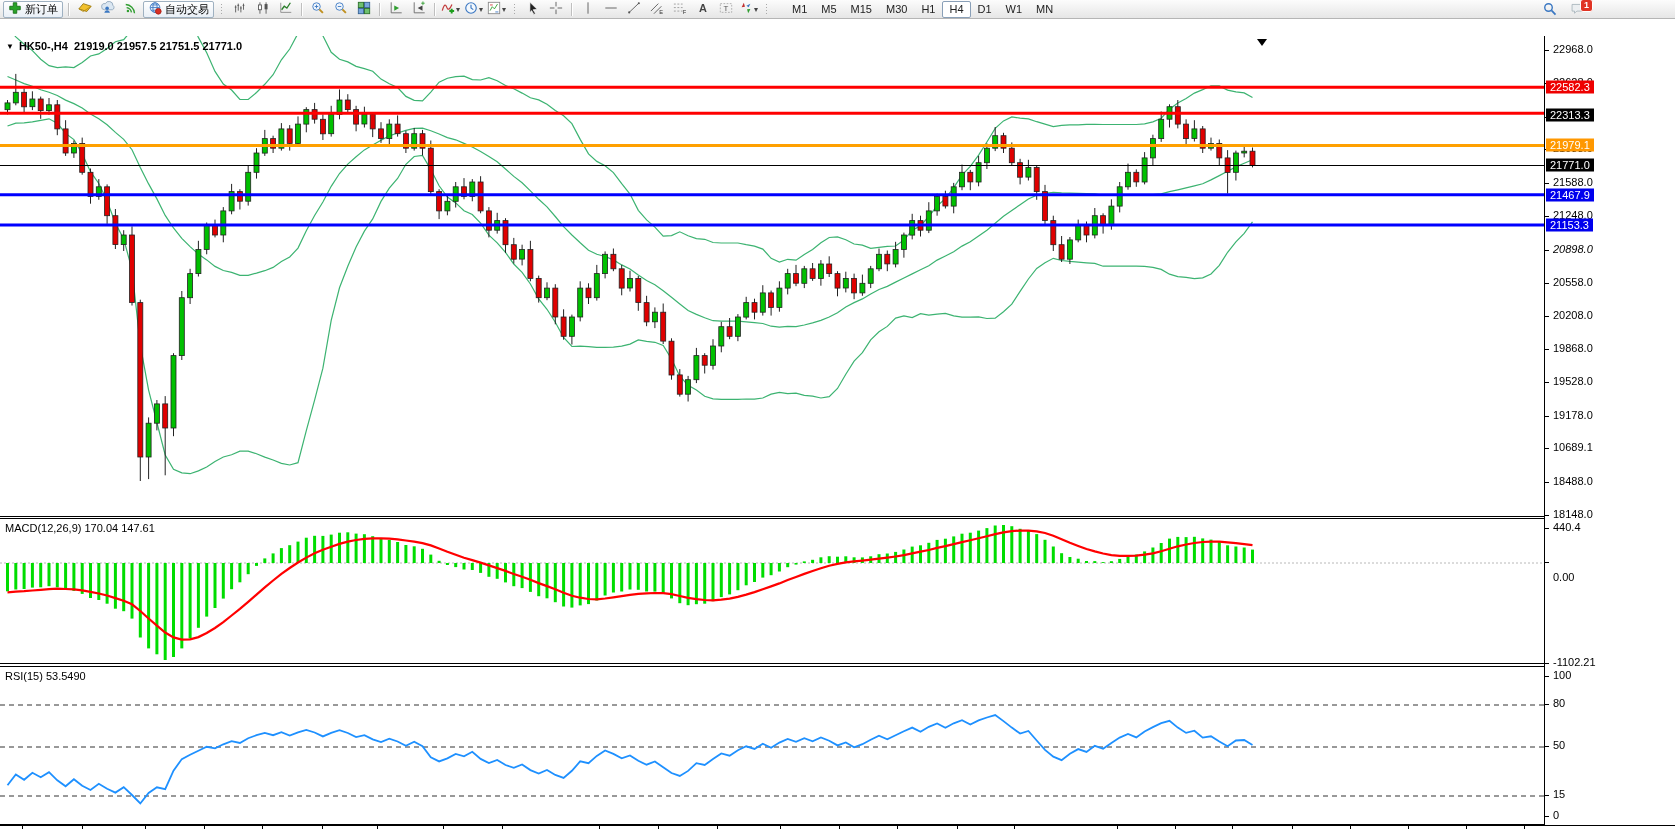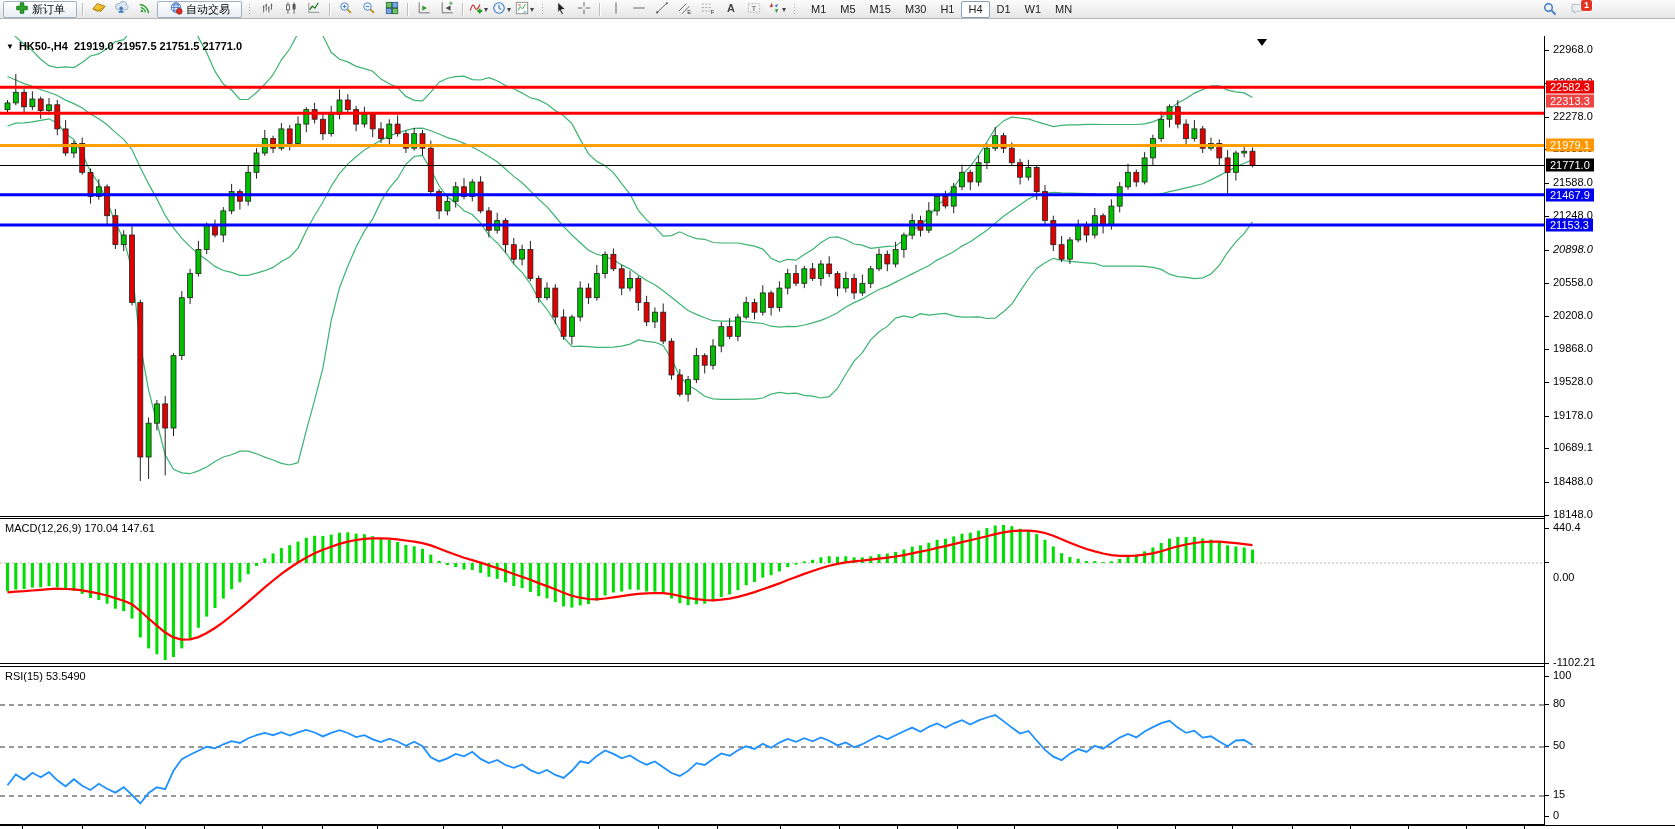--- a/index.html
+++ b/index.html
@@ -1,25 +1,25 @@
 <!DOCTYPE html>
 <html><head>
 <meta charset="utf-8">
 <style>
 html,body{margin:0;padding:0}
 body{width:1675px;height:829px;background:#ececec;font-family:"Liberation Sans",sans-serif;font-size:11px;color:#000;position:relative;overflow:hidden}
 #toolbar{position:absolute;top:0;left:0;width:1675px;height:18px;background:linear-gradient(#fcfcfc,#e6e6e6);border-bottom:1px solid #b5b5b5;display:flex;align-items:center;z-index:30}
 #tb-items{display:flex;align-items:center;height:18px;padding-left:2px}
-.tb-btn{display:inline-flex;align-items:flex-end;gap:3px;height:15px;padding:0 11px;border:1px solid #9fb1c1;background:linear-gradient(#ffffff,#e9eff6);border-radius:2px;margin:0 1px;white-space:nowrap}
+.tb-btn{display:inline-flex;align-items:flex-end;gap:3px;height:15px;padding:0 4px;border:1px solid #9fb1c1;background:linear-gradient(#ffffff,#e9eff6);border-radius:2px;margin:0 1px;white-space:nowrap}
 .tb-icon{width:21px;height:16px;display:inline-flex;align-items:center;justify-content:center;margin:0 1px}
 .tb-icon svg,.tb-btn svg{width:14px;height:14px}
 .dd{font-size:8px;color:#444;margin-left:1px}
 .tb-sep{width:1px;height:13px;background:#bfbfbf;margin:0 4px;box-shadow:1px 0 0 #fff;display:inline-block}
 .tb-handle{width:3px;height:12px;margin:0 5px;display:inline-block;background-image:radial-gradient(#a9a9a9 45%,transparent 46%);background-size:3px 3px}
-.tf-group{display:inline-flex;align-items:flex-start;margin-left:3px}
+.tf-group{display:inline-flex;align-items:flex-start;margin-left:12px}
 .tf-btn{padding:0 6px;height:15px;line-height:15px;color:#222;border:1px solid transparent}
 .tf-btn.active{border:1px solid #8aa0b8;background:#fff;border-radius:2px}
 #tb-right{position:absolute;right:86px;top:1px;display:flex;gap:5px;align-items:center}
 #tb-right .tb-icon{position:relative}
 #chat-badge{position:absolute;top:-2px;right:-5px;background:#e03424;color:#fff;font-size:9px;font-weight:bold;width:11px;height:11px;line-height:11px;text-align:center;border-radius:3px;border:1px solid #fff}
 #chart-window{position:absolute;top:18px;left:0;width:1675px;height:811px;background:#fff}
 #main-pane{position:absolute;top:18px;left:0;width:1544px;height:480px;background:#fff;border-bottom:1px solid #000;z-index:5}
 #macd-pane{position:absolute;top:500px;left:0;width:1544px;height:146px;background:#fff;border-top:1px solid #000;border-bottom:1px solid #000;box-sizing:border-box;z-index:5}
 #rsi-pane{position:absolute;top:648px;left:0;width:1544px;height:159px;background:#fff;border-top:1px solid #000;border-bottom:1px solid #000;box-sizing:border-box;z-index:5}
 #main-pane svg,#macd-pane svg,#rsi-pane svg{position:absolute;left:0;top:0}
@@ -773,21 +773,21 @@
       <div class="plabel" style="top: 640px;">100</div>
       <div class="ptick" style="top: 668px;"></div>
       <div class="plabel" style="top: 668px;">80</div>
       <div class="ptick" style="top: 710px;"></div>
       <div class="plabel" style="top: 710px;">50</div>
       <div class="ptick" style="top: 759px;"></div>
       <div class="plabel" style="top: 759px;">15</div>
       <div class="ptick" style="top: 780px;"></div>
       <div class="plabel" style="top: 780px;">0</div>
       <div class="badge" style="top: 51.2096px; background: rgb(238, 0, 0);">22582.3</div>
-      <div class="badge" style="top: 65px; background: #ef4444;">22313.3</div>
+      <div class="badge" style="top: 79px; background: #000000;">22313.3</div>
       <div class="badge" style="top: 109.402px; background: rgb(255, 152, 0);">21979.1</div>
       <div class="badge" style="top: 129.478px; background: rgb(0, 0, 0);">21771.0</div>
       <div class="badge" style="top: 158.719px; background: rgb(0, 0, 238);">21467.9</div>
       <div class="badge" style="top: 189.07px; background: rgb(0, 0, 238);">21153.3</div>
     </div>
   <div id="time-axis">
       <div class="ttick" style="left: 22px;"></div>
       <div class="ttick" style="left: 82px;"></div>
       <div class="ttick" style="left: 145px;"></div>
       <div class="ttick" style="left: 204px;"></div>

